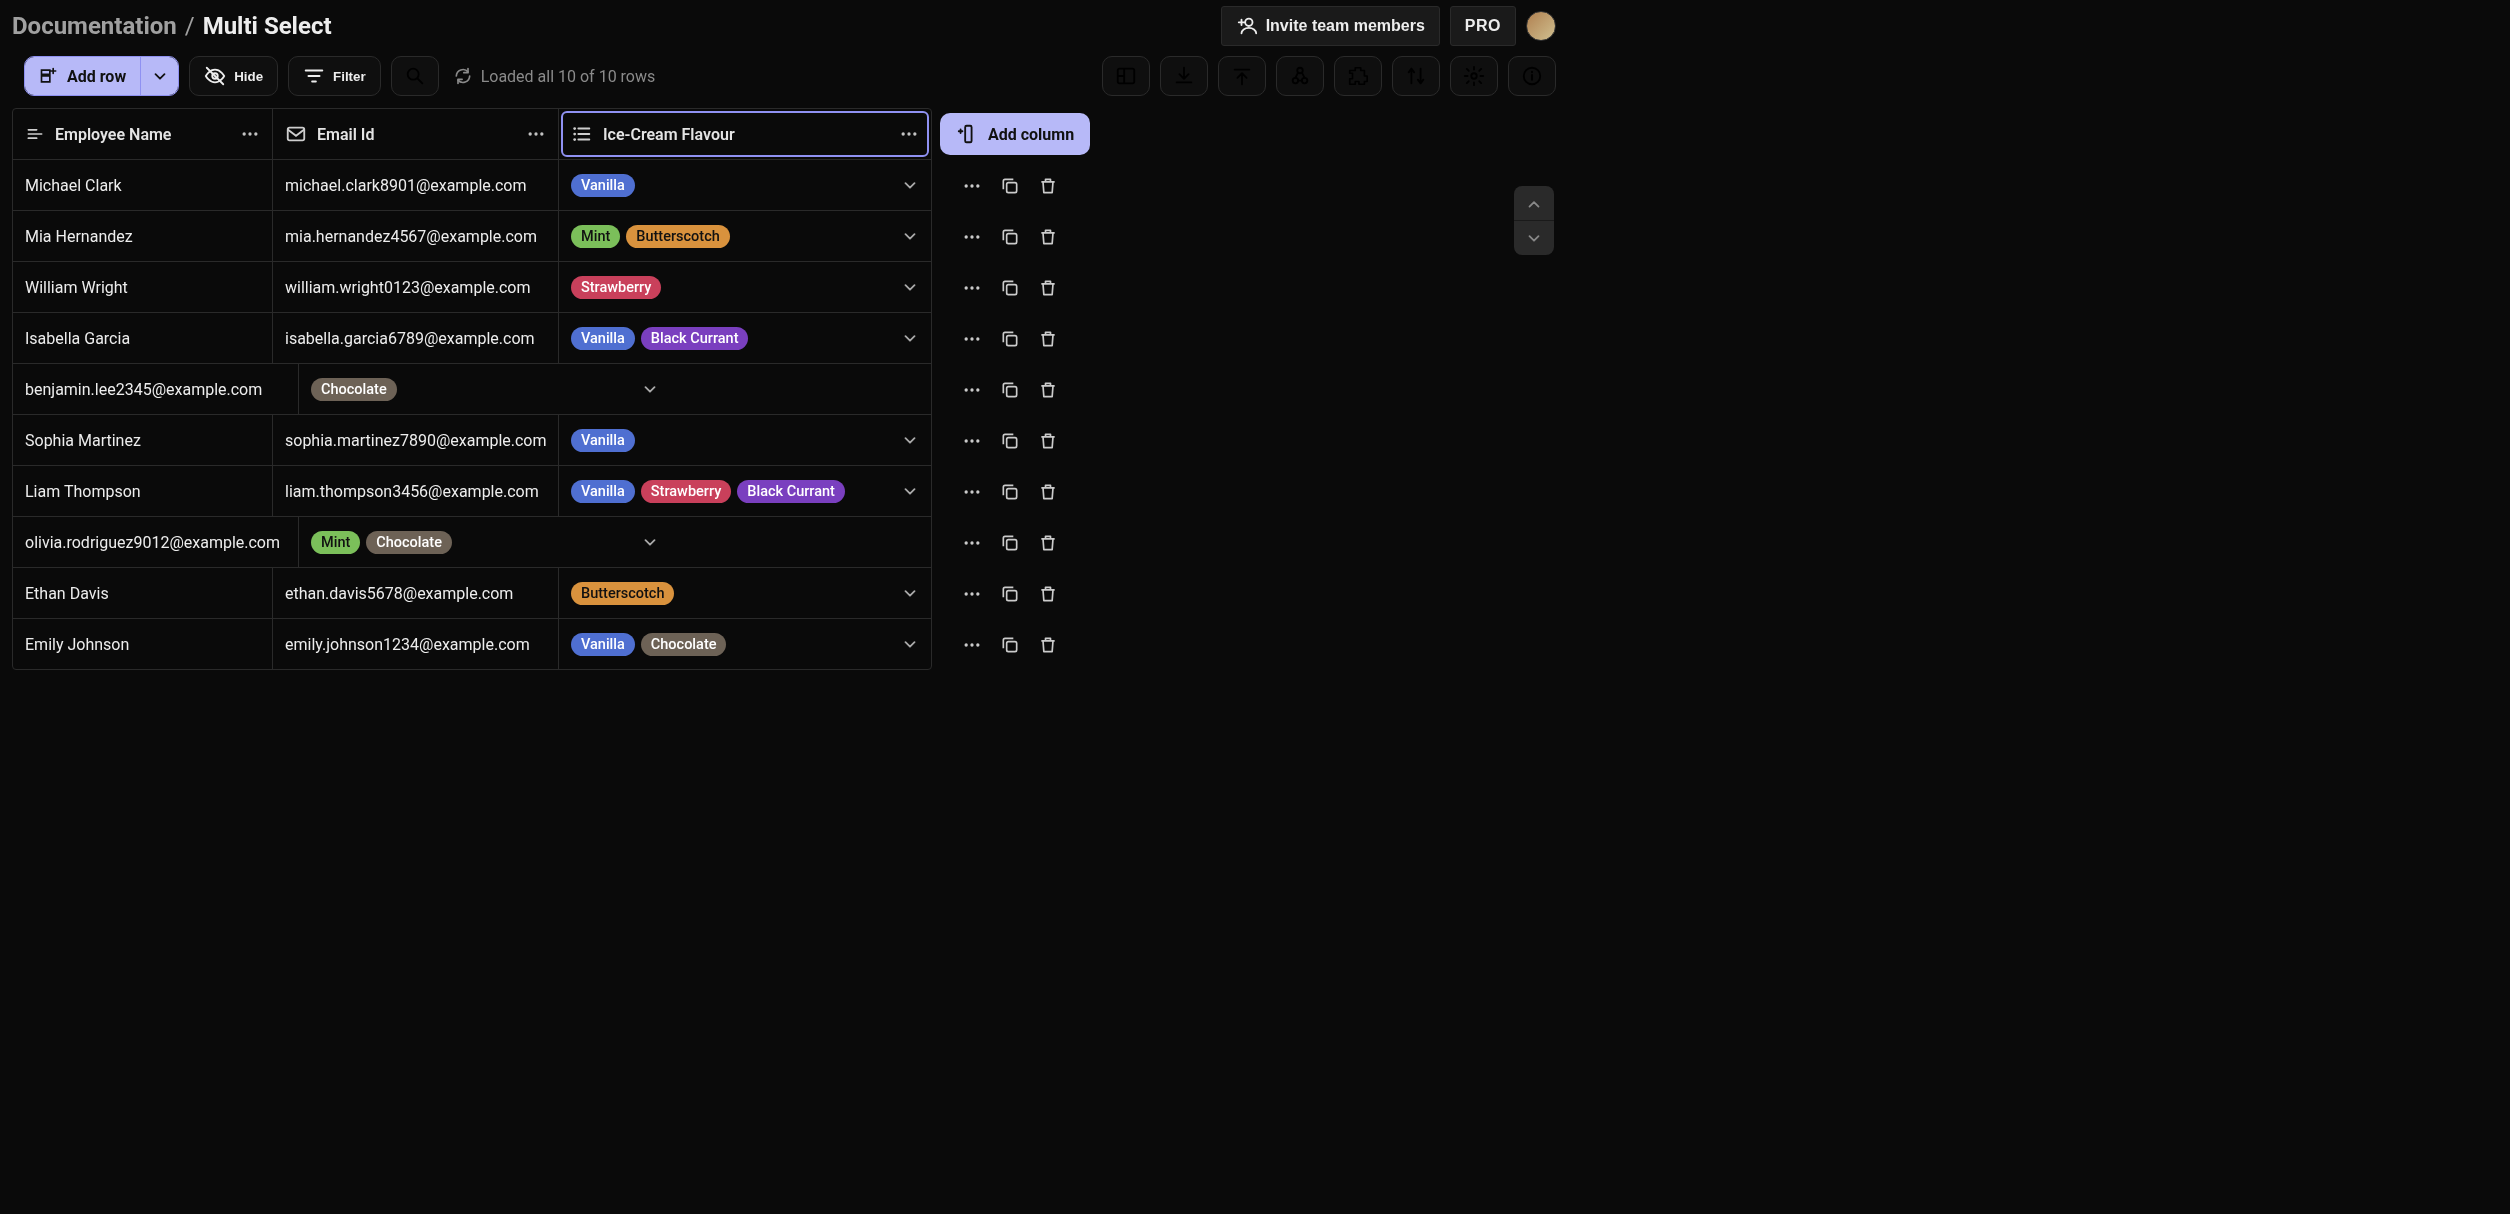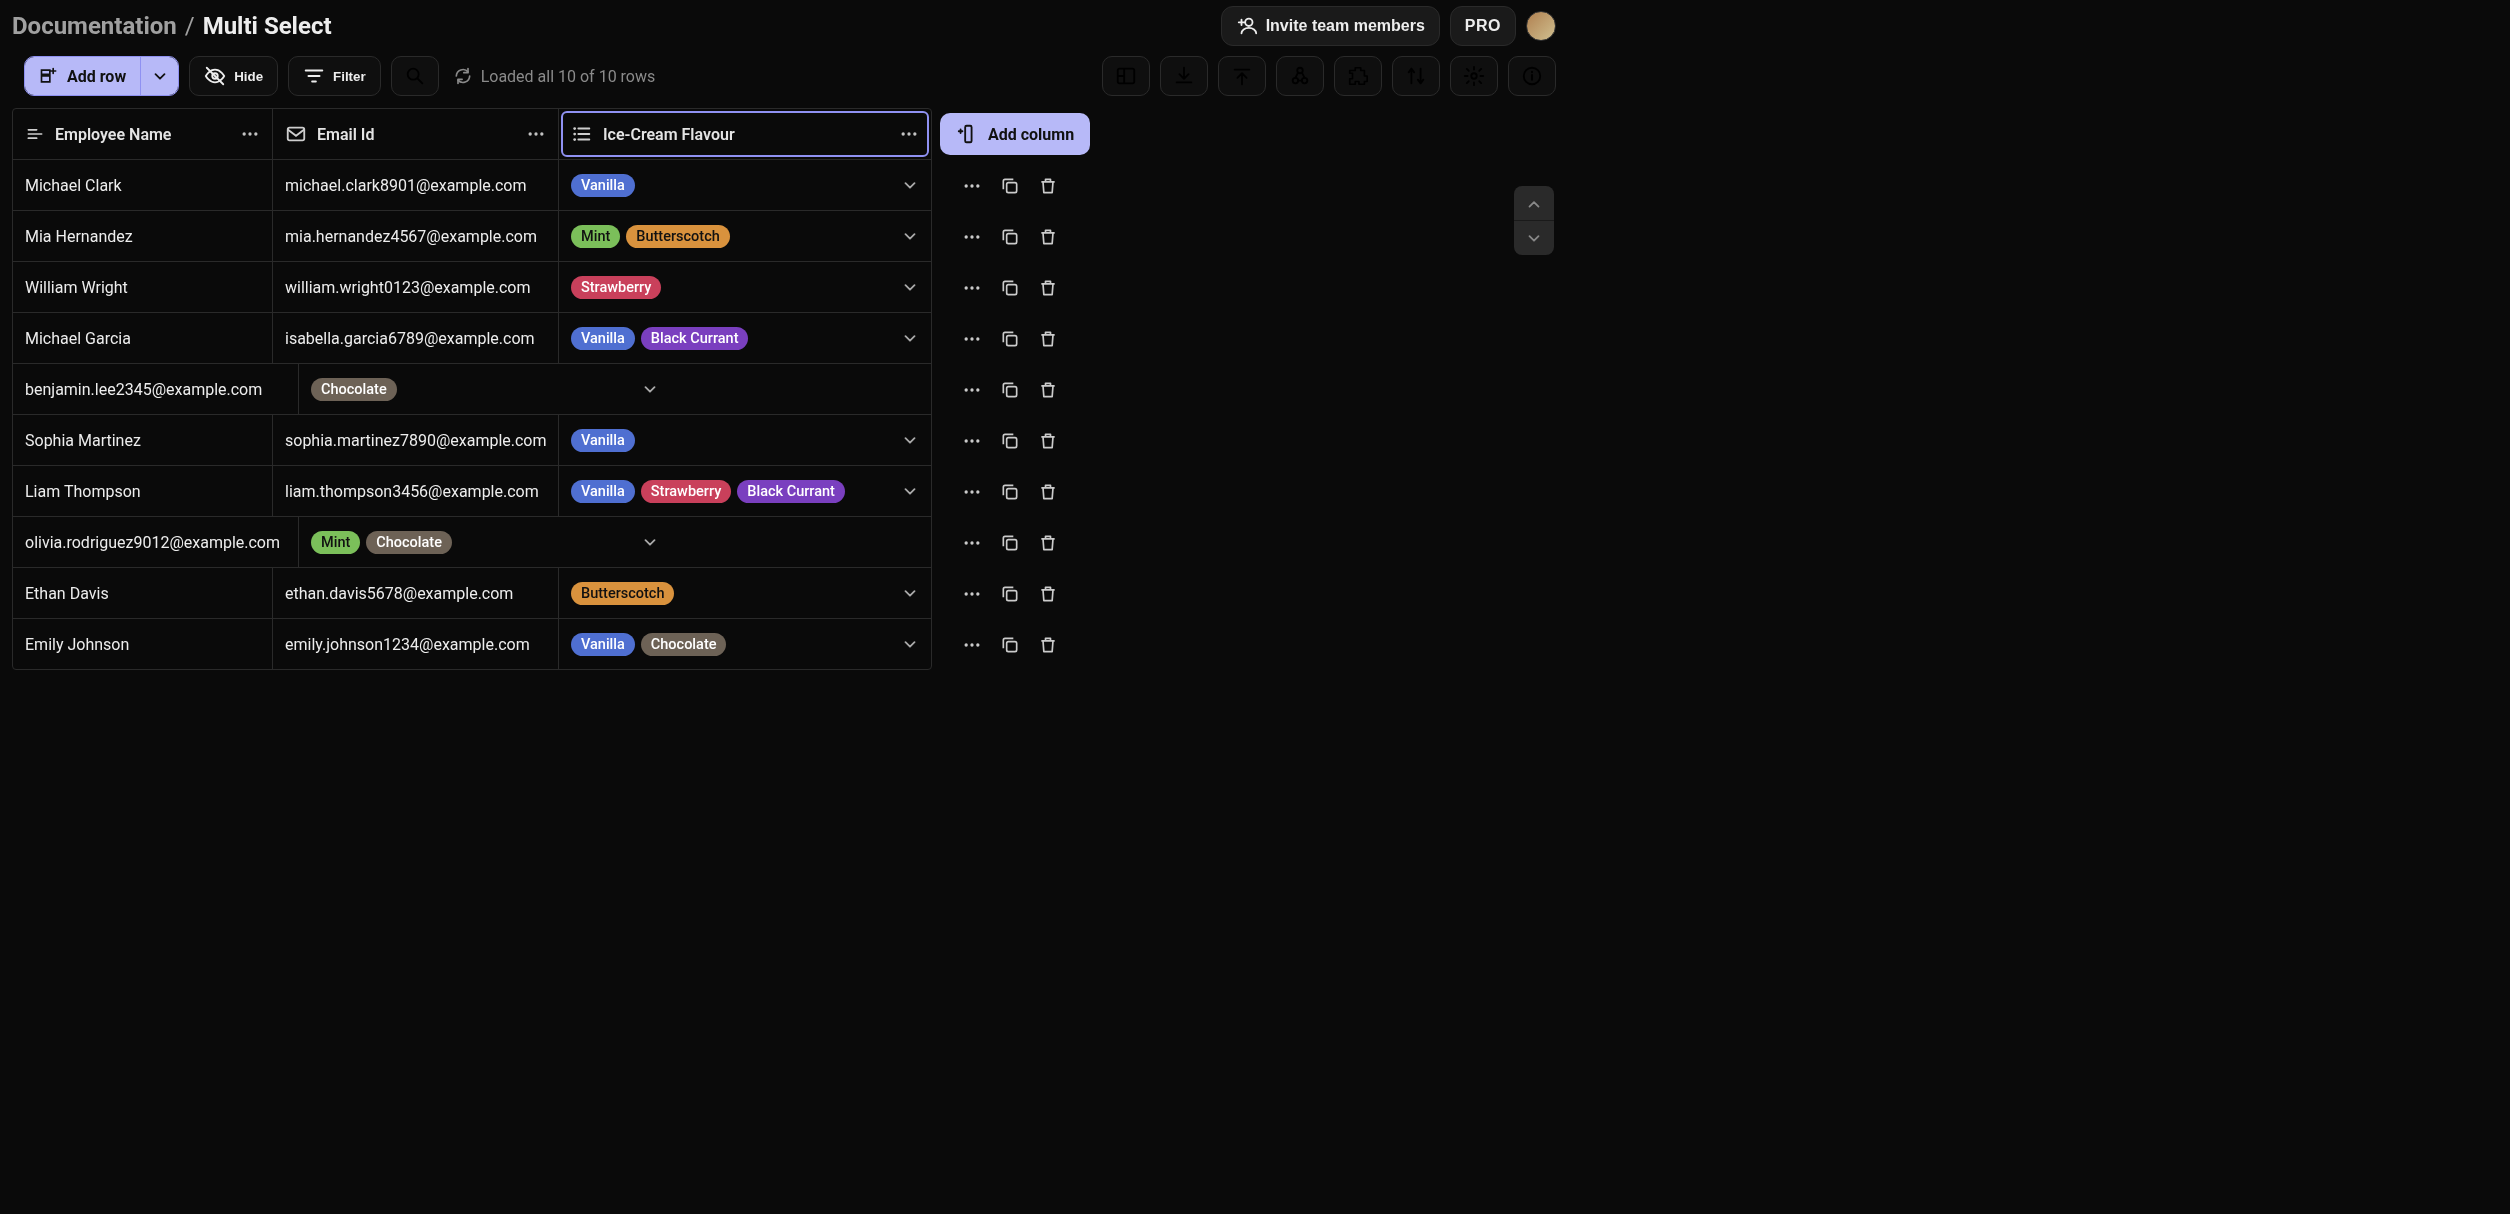--- a/index.html
+++ b/index.html
@@ -31,21 +31,21 @@
   .breadcrumb .muted { color: #a0a0a0; font-weight: 700; }
   .breadcrumb .sep { color: #a0a0a0; font-weight: 400; }
   .header-actions { display: flex; align-items: center; gap: 10px; }
   .btn {
     display: inline-flex;
     align-items: center;
     gap: 8px;
     background: #1a1a1a;
     border: 1px solid #2a2a2a;
     color: #ededed;
-    border-radius: 12px;
+    border-radius: 3px;
     height: 40px;
     padding: 0 14px;
     font-size: 16px;
     font-weight: 600;
     cursor: pointer;
   }
   .btn.pro { font-weight: 800; letter-spacing: 0.5px; }
   .avatar {
     width: 30px; height: 30px; border-radius: 50%;
     background: linear-gradient(135deg, #b08050, #d0c090);
@@ -501,21 +501,21 @@
             </div>
             <span class="chevron-down">
               <svg width="18" height="18" viewBox="0 0 20 20">
                 <use href="#i-chevron-down"></use>
               </svg>
             </span>
           </div>
         </div>
         <div class="data-row">
           <div class="cell col-name">
-            <span>Michael Garcia</span>
+            <span>Isabella Garcia</span>
           </div>
           <div class="cell col-email">
             <span>isabella.garcia6789@example.com</span>
           </div>
           <div class="cell col-flavour">
             <div class="tags">
               <span class="tag" style="background: rgb(79, 111, 209);">Vanilla</span>
               <span class="tag" style="background: rgb(122, 63, 191);">Black Currant</span>
             </div>
             <span class="chevron-down">

